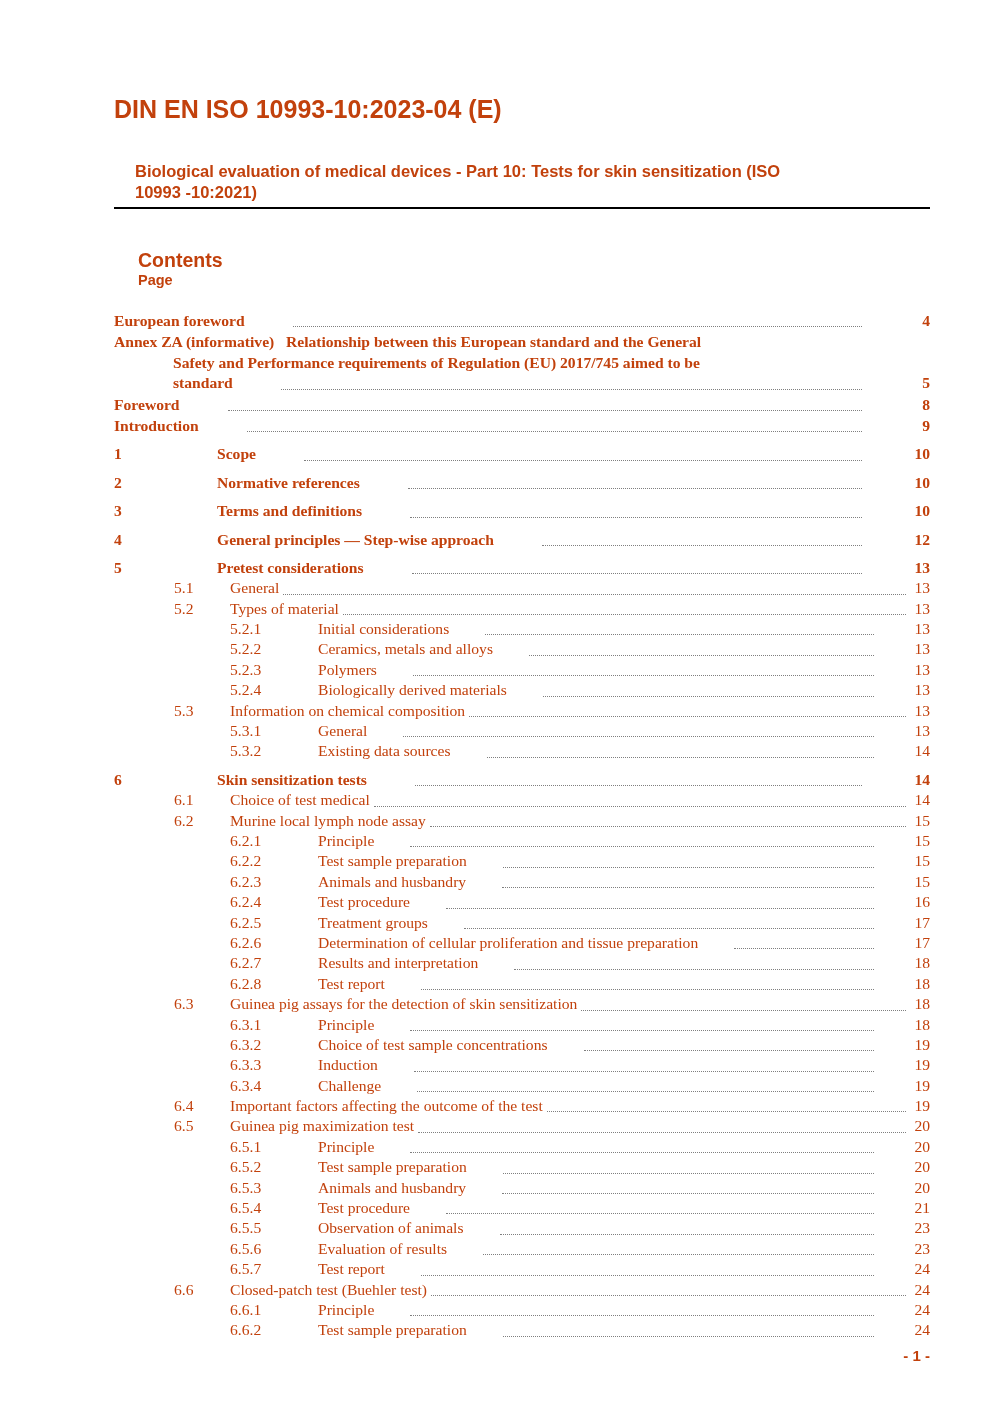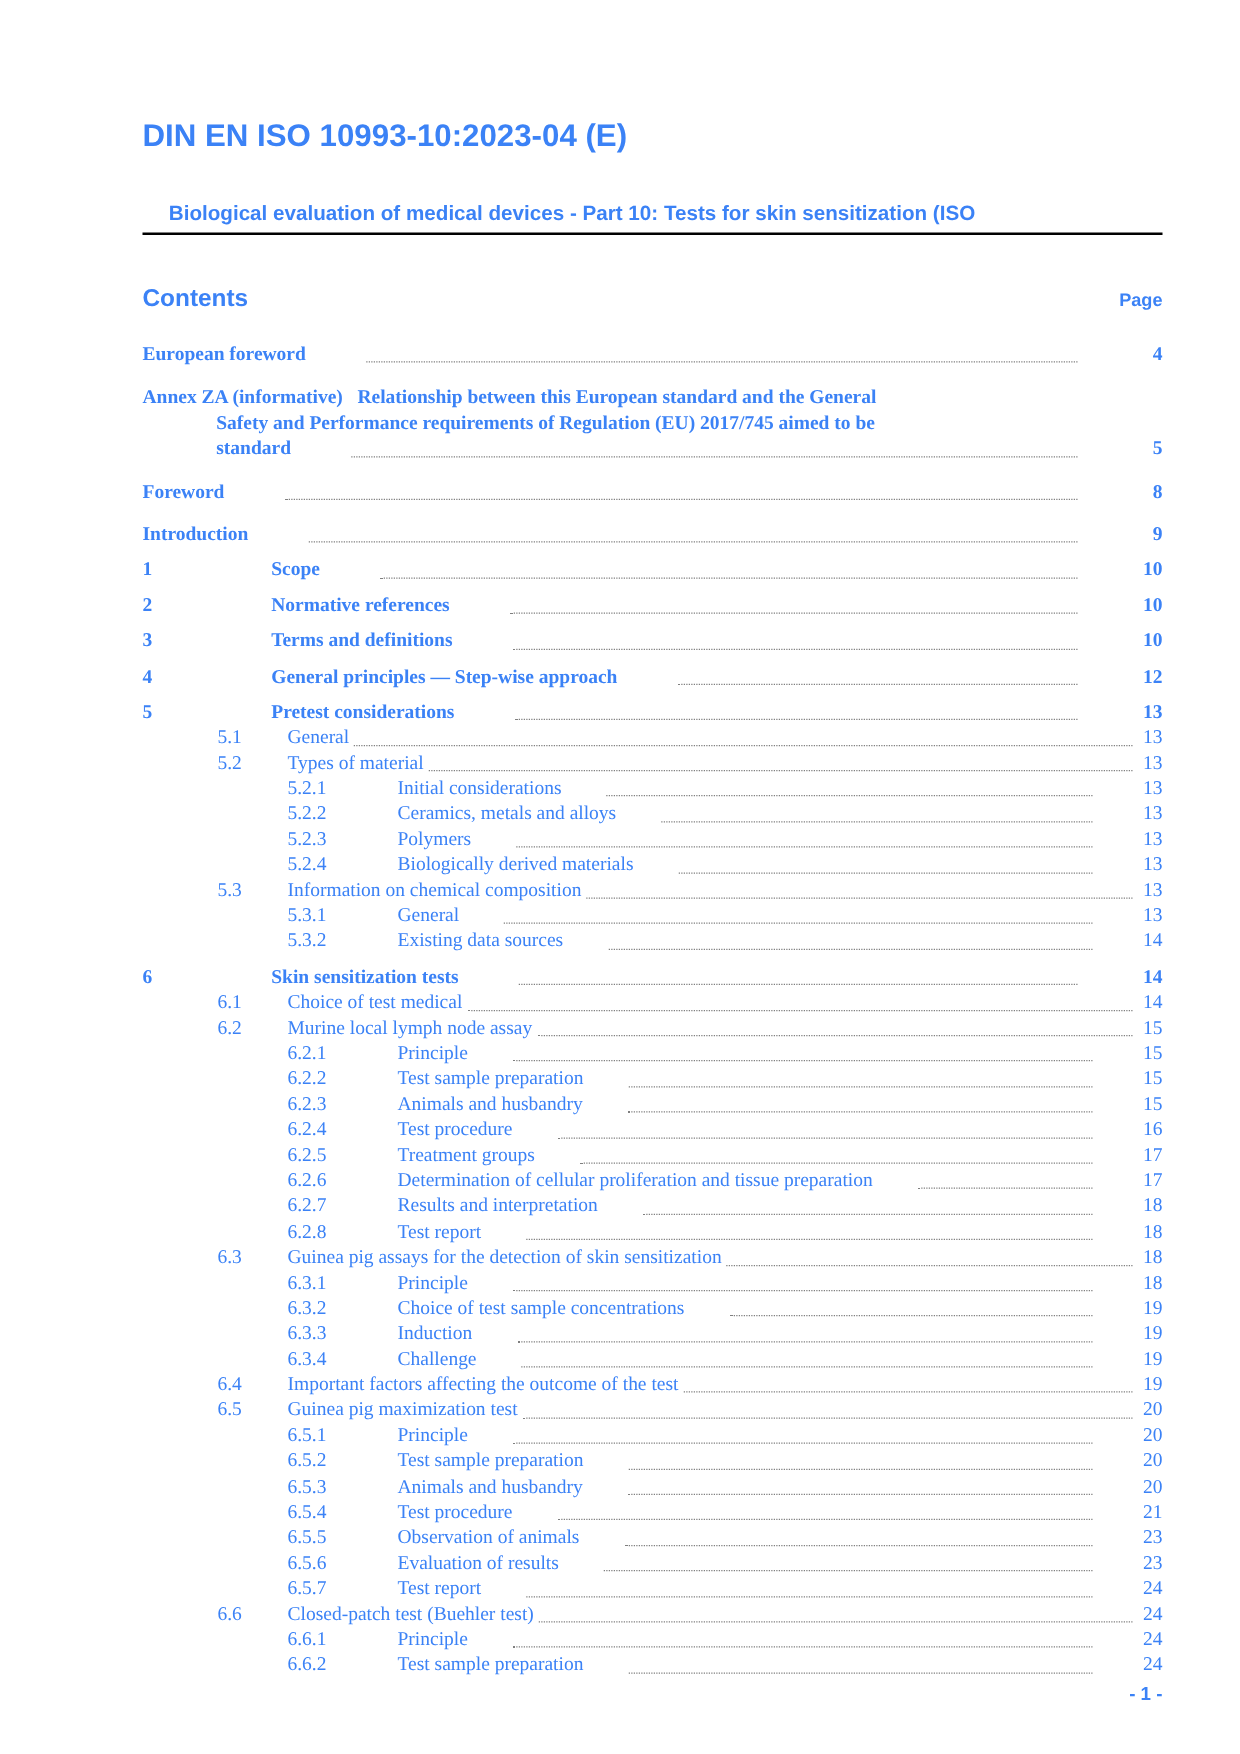--- a/index.html
+++ b/index.html
@@ -1,21 +1,21 @@
 <!DOCTYPE html>
 <html><head>
 <meta charset="utf-8">
 <style>
   html,body { margin:0; padding:0; background:#ffffff; }
   .page {
     position:relative;
     width:992px; height:1403px;
     box-sizing:border-box;
     background:#ffffff;
-    color:#3b82f6;
+    color:#c2410c;
     padding:94px 62px 0 114px;
     font-family:"Liberation Serif", serif;
     overflow:hidden;
   }
   .doc-title {
     margin:0;
     font-family:"Liberation Sans", sans-serif;
     font-weight:bold;
     font-size:25px;
     line-height:30px;
@@ -33,35 +33,36 @@
     border-top:2.5px solid #000;
     margin:4px 0 0 0;
   }
   .contents-row {
     display:flex;
     justify-content:space-between;
     align-items:baseline;
     margin-top:40px;
     font-family:"Liberation Sans", sans-serif;
     font-weight:bold;
+    flex-direction:column;
   }
   .contents-heading { font-size:19.5px; }
   .page-col-label  { font-size:14.5px;margin-left:24px; }
 
   .toc { margin-top:23px; }
   .toc-row {
     display:flex;
     align-items:baseline;
     height:20.4px;
     line-height:20.4px;
     font-size:15.6px;
   }
   .toc-row.front, .toc-row.cont, .toc-row.h1 { font-weight:bold;gap:44px; }
   .toc-row.h1 { margin-top:8px; }
-  .toc-row.front:not(:first-child) { margin-top:14px; }
+  .toc-row.front:not(:first-child) { margin-top:1px; }
   .toc-num  { flex:none; white-space:pre; }
   .h1 .toc-num { width:59px; }
   .h2 { padding-left:60px; }  .h2 .toc-num { width:56px; }
   .h3 { padding-left:116px;gap:32px; } .h3 .toc-num { width:56px; }
   .cont { padding-left:59px; }
   .toc-label { flex:none; white-space:pre; }
   .toc-leader {
     flex:1 1 auto;
     min-width:12px;
     align-self:flex-end;
@@ -82,20 +83,21 @@
 </style>
 </head>
 <body>
 
 <div class="page">
 
   <h1 class="doc-title">DIN EN ISO 10993-10:2023-04 (E)</h1>
 
   <div class="doc-subtitle">
     <div>Biological evaluation of medical devices - Part 10: Tests for skin sensitization (ISO</div>
+    <div>10993 -10:2021)</div>
   </div>
 
   <hr class="header-rule">
 
   <div class="contents-row">
     <span class="contents-heading">Contents</span>
     <span class="page-col-label">Page</span>
   </div>
 
   <div class="toc" id="toc">

